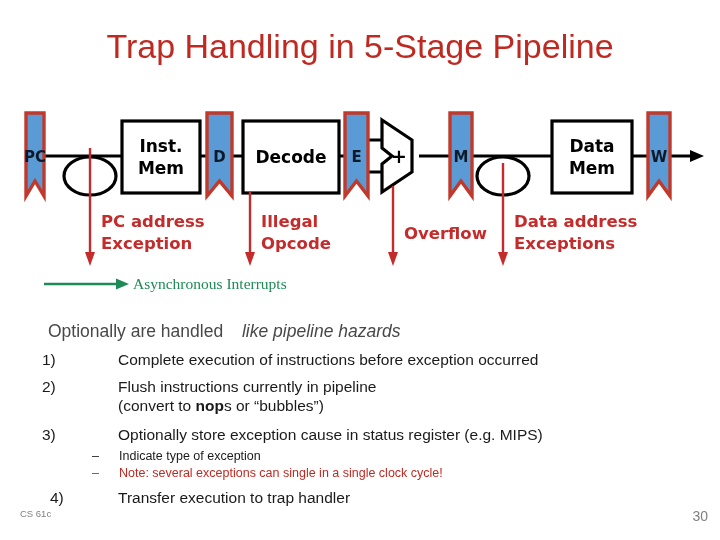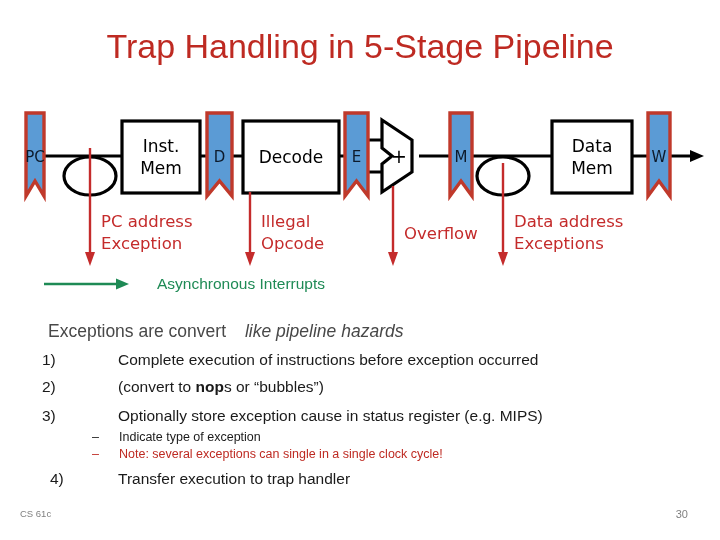--- a/index.html
+++ b/index.html
@@ -12,31 +12,30 @@
 
   
   .title{
     position:absolute;left:0;top:26px;width:720px;text-align:center;
     font-size:34px;line-height:40px;color:#BE2A22;
     font-family:"Liberation Sans", sans-serif;font-weight:400;
     letter-spacing:0px;
   }
 
   
-  .diagram{position:absolute;left:0;top:108px;width:720px;height:165px;}
+  .diagram{position:absolute;left:0;top:108px;width:720px;height:165px;font-weight:bold;}
   .diagram svg{display:block;}
 
   
   .async-row{position:absolute;left:0;top:268px;width:720px;height:32px;}
   .async-label{
     position:absolute;left:133px;top:275px;
     font-size:15.5px;color:#1E8A55;
-    font-family:Liberation Sans, sans-serif;
+    font-family:Liberation Serif, serif;
     white-space:nowrap;
-    margin-left:24px;
   }
 
   
   .body-wrap{position:absolute;left:0;top:306px;width:720px;}
   .lead{
     position:absolute;left:48px;top:14px;width:640px;
     font-size:17.5px;color:#484848;line-height:22px;
     font-family:"Liberation Sans", sans-serif;white-space:nowrap;
   }
   .lead .it{font-style:italic;margin-left:14px;}
@@ -64,21 +63,21 @@
   .subitem .dash{position:absolute;left:0;top:0;}
   .subitem .stxt{display:block;margin-left:27px;}
   .subitem.red .stxt,.subitem.red .dash{color:#BE2A22;}
 
   
   .footer{position:absolute;left:0;top:508px;width:720px;height:20px;}
   .foot-left{position:absolute;left:20px;top:0;font-size:9.5px;color:#808080;
     font-family:"Liberation Sans", sans-serif;text-align:right;}
   .foot-mid{position:absolute;left:0;top:0;width:720px;text-align:center;
     font-size:9.5px;color:#808080;font-family:"Liberation Sans", sans-serif;}
-  .foot-right{position:absolute;right:32px;top:0;font-size:11px;color:#808080;
+  .foot-right{position:absolute;right:12px;top:0;font-size:14px;color:#808080;
     font-family:"Liberation Sans", sans-serif;margin-left:20px;}
 
   .svg-txt{font-family:"DejaVu Sans", sans-serif;fill:#000000;}
   .svg-reg-txt{font-family:"DejaVu Sans", sans-serif;fill:#0d1a2b;}
   .svg-exc-txt{font-family:"DejaVu Sans", sans-serif;fill:#C42B2B;}
 </style>
 </head>
 <body>
 
 <div id="slide">
@@ -200,31 +199,32 @@
       <g stroke="#1E8A55" stroke-width="2.6" fill="#1E8A55">
         <line x1="44" y1="16" x2="118" y2="16"></line>
         <polygon points="116,10.5 129,16 116,21.5" stroke="none"></polygon>
       </g>
     </svg>
   </div>
   <div class="async-label">Asynchronous Interrupts</div>
 
   <div class="body-wrap">
 
-    <div class="lead"><span>Exceptions are convert </span><span class="it">like pipeline hazards</span></div>
+    <div class="lead"><span>Optionally are handled </span><span class="it">like pipeline hazards</span></div>
 
     <div class="olist">
 
       <div class="oitem">
         <span class="onum">1)</span>
         <span class="otxt">Complete execution of instructions before exception occurred</span>
       </div>
 
       <div class="oitem" style="margin-top:8px;">
         <span class="onum">2)</span>
+        <span class="otxt">Flush instructions currently in pipeline</span>
         <span class="otxt sub2"><span>(convert to </span><b>nop</b><span>s or “bubbles”)</span></span>
       </div>
 
       <div class="oitem" style="margin-top:10px;">
         <span class="onum">3)</span>
         <span class="otxt">Optionally store exception cause in status register (e.g. MIPS)</span>
       </div>
 
       <ul class="sublist">
         <li class="subitem">

